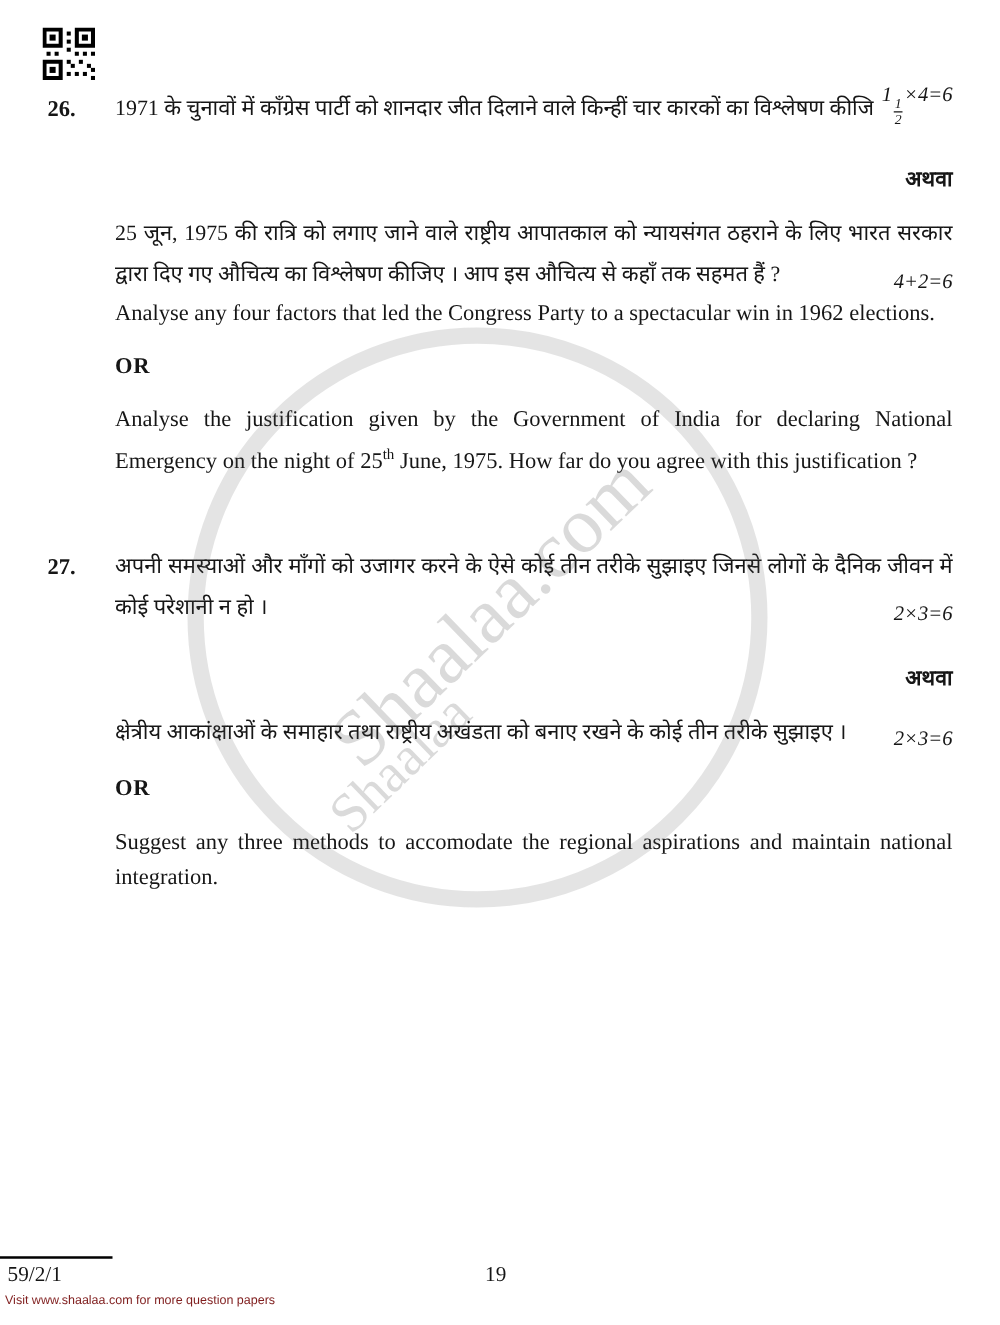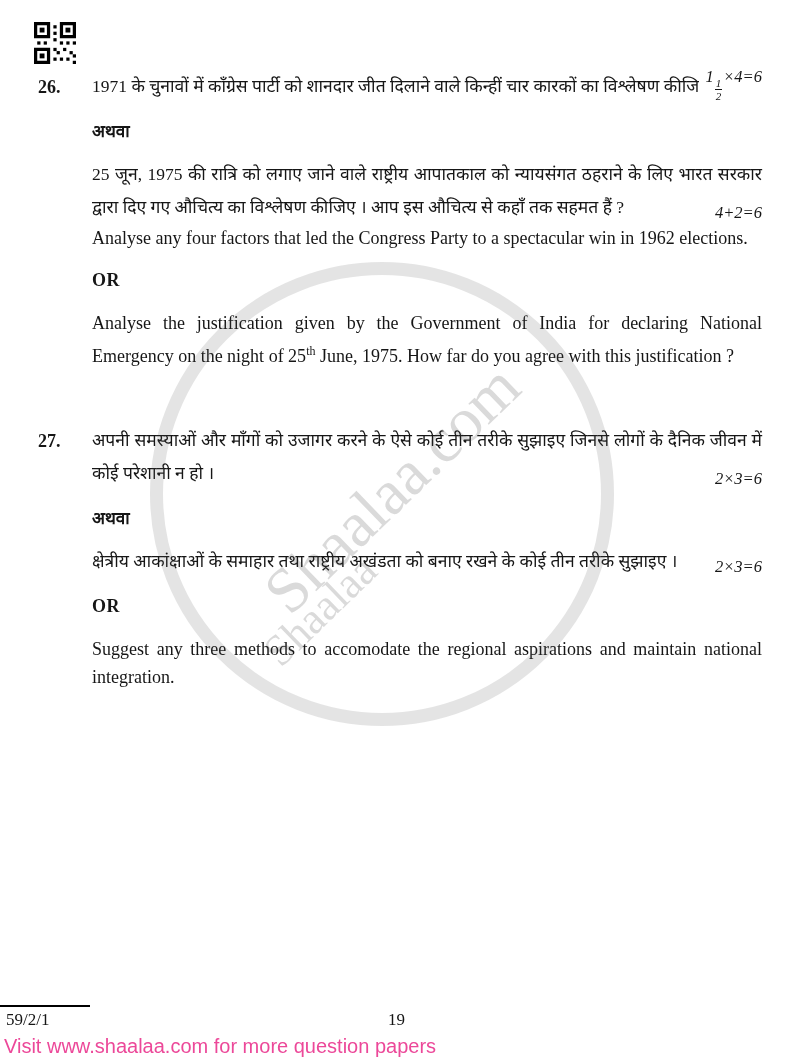--- a/index.html
+++ b/index.html
@@ -17,21 +17,21 @@
   .question{display:flex}
   .question + .question{margin-top:54px}
   .qnum{flex:0 0 54px;width:54px;font-weight:700;font-size:18px;line-height:34px}
   .qbody{flex:1;min-width:0}
   .qbody > * + *{margin-top:13px}
 
   .para{position:relative;text-align:justify;margin:0}
   .hindi{font-size:17.5px;line-height:33px}
   .eng{font-size:18px;line-height:28px}
 
-  .alt-label{text-align:left;font-weight:700;font-size:17px;margin-top:16px;margin-bottom:16px}
+  .alt-label{text-align:right;font-weight:700;font-size:17px;margin-top:28px;margin-bottom:16px}
   .or-label{text-align:left;font-weight:700;font-size:18px;margin-top:18px;margin-bottom:18px;letter-spacing:.5px}
 
   .marks{
     position:absolute;right:0;bottom:1px;font-style:italic;font-size:16.5px;
     line-height:normal;white-space:nowrap;background:#fff;padding-left:6px;
   }
   .frac{display:inline-flex;flex-direction:column;align-items:center;font-size:11px;line-height:1.1;vertical-align:-5px;margin:0 1px;font-style:italic}
   .fden{border-top:1px solid #161616;padding:0 1px}
   sup{font-size:12px}
 
@@ -45,21 +45,21 @@
     font-family:"Liberation Serif",serif;text-align:center;
   }
   .wm-main{left:118px;top:452px;width:548px;font-size:64px;transform:rotate(-44deg)}
   .wm-sub{left:190px;top:585px;width:260px;font-size:44px;transform:rotate(-44deg)}
 
   
   .footer-rule{position:absolute;left:0;top:1005px;width:90px;border-top:2px solid #000}
   .paper-code{position:absolute;left:6px;top:1010px;font-weight:400;font-size:17px}
   .page-num{position:absolute;left:388px;top:1010px;font-size:17px}
   .visit{
-    position:absolute;left:4px;top:1035px;font-size:20px;color:#ec4899;
+    position:absolute;left:4px;top:1035px;font-size:10px;color:#7f1d1d;
     font-family:"Liberation Sans","DejaVu Sans",sans-serif;
   }
 </style>
 </head>
 <body>
 
 <div class="page">
 
   <svg class="qr" viewBox="0 0 13 13" xmlns="http://www.w3.org/2000/svg">
     <g fill="#000">

